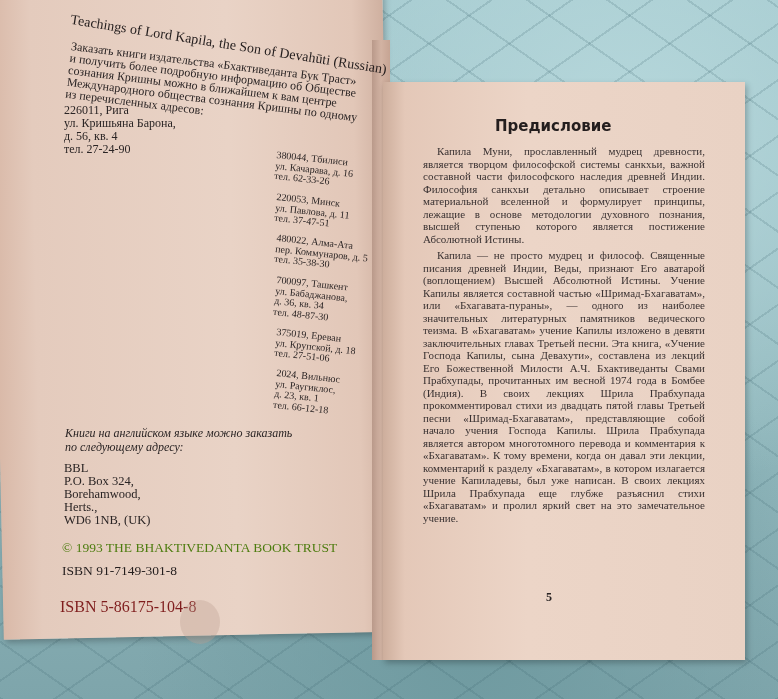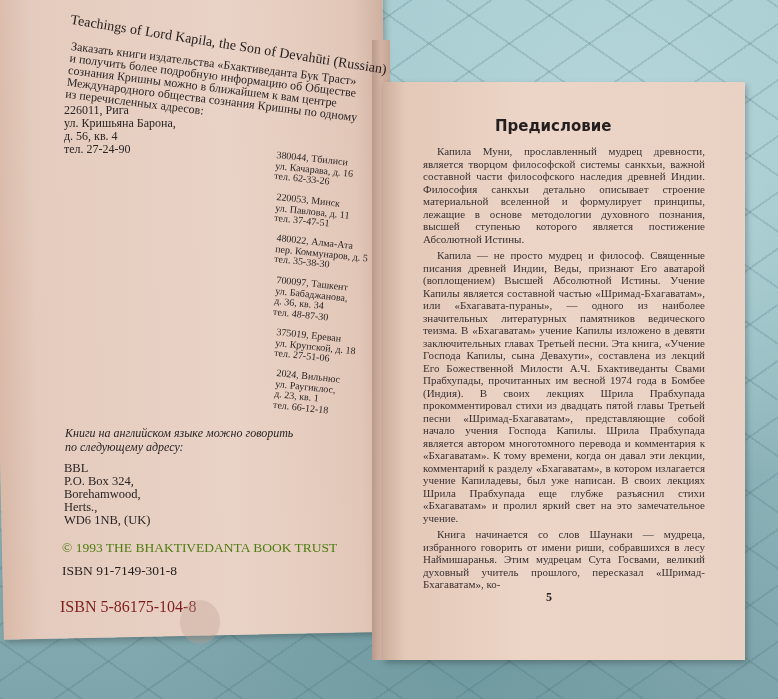--- a/index.html
+++ b/index.html
@@ -114,32 +114,31 @@
 тел. 48-87-30</div>
   <div class="addr-block r">375019, Ереван
 ул. Крупской, д. 18
 тел. 27-51-06</div>
   <div class="addr-block r">2024, Вильнюс
 ул. Раугиклос,
 д. 23, кв. 1
 тел. 66-12-18</div>
 </div>
 
-<div class="en-note">Книги на английском языке можно говорить
+<div class="en-note">Книги на английском языке можно заказать
 по следующему адресу:</div>
 <div class="bbl">BBL
 P.O. Box 324,
 Borehamwood,
 Herts.,
 WD6 1NB, (UK)</div>
 
 <div class="copyright">© 1993 THE BHAKTIVEDANTA BOOK TRUST</div>
 <div class="isbn1">ISBN 91-7149-301-8</div>
 <div class="isbn2">ISBN  5-86175-104-8</div>
 <div class="ghost-logo"></div>
 
 <div class="heading">Предисловие</div>
 <div class="rp-text">
   <p>Капила Муни, прославленный мудрец древности, является творцом философской системы санкхьи, важной составной части философского наследия древней Индии. Философия санкхьи детально описывает строение материальной вселенной и формулирует принципы, лежащие в основе методологии духовного познания, высшей ступенью которого является постижение Абсолютной Истины.</p>
   <p>Капила — не просто мудрец и философ. Священные писания древней Индии, Веды, признают Его аватарой (воплощением) Высшей Абсолютной Истины. Учение Капилы является составной частью «Шримад-Бхагаватам», или «Бхагавата-пураны», — одного из наиболее значительных литературных памятников ведического теизма. В «Бхагаватам» учение Капилы изложено в девяти заключительных главах Третьей песни. Эта книга, «Учение Господа Капилы, сына Девахути», составлена из лекций Его Божественной Милости А.Ч. Бхактиведанты Свами Прабхупады, прочитанных им весной 1974 года в Бомбее (Индия). В своих лекциях Шрила Прабхупада прокомментировал стихи из двадцать пятой главы Третьей песни «Шримад-Бхагаватам», представляющие собой начало учения Господа Капилы. Шрила Прабхупада является автором многотомного перевода и комментария к «Бхагаватам». К тому времени, когда он давал эти лекции, комментарий к разделу «Бхагаватам», в котором излагается учение Капиладевы, был уже написан. В своих лекциях Шрила Прабхупада еще глубже разъяснил стихи «Бхагаватам» и пролил яркий свет на это замечательное учение.</p>
-  <p>Книга начинается со слов Шаунаки — мудреца, избранного говорить от имени риши, собравшихся в лесу Наймишаранья. Этим мудрецам Сута Госвами, великий духовный учитель прошлого, пересказал «Шримад-Бхагаватам», ко-</p>
 </div>
 <div class="page-num">5</div>
 
 </body></html>

